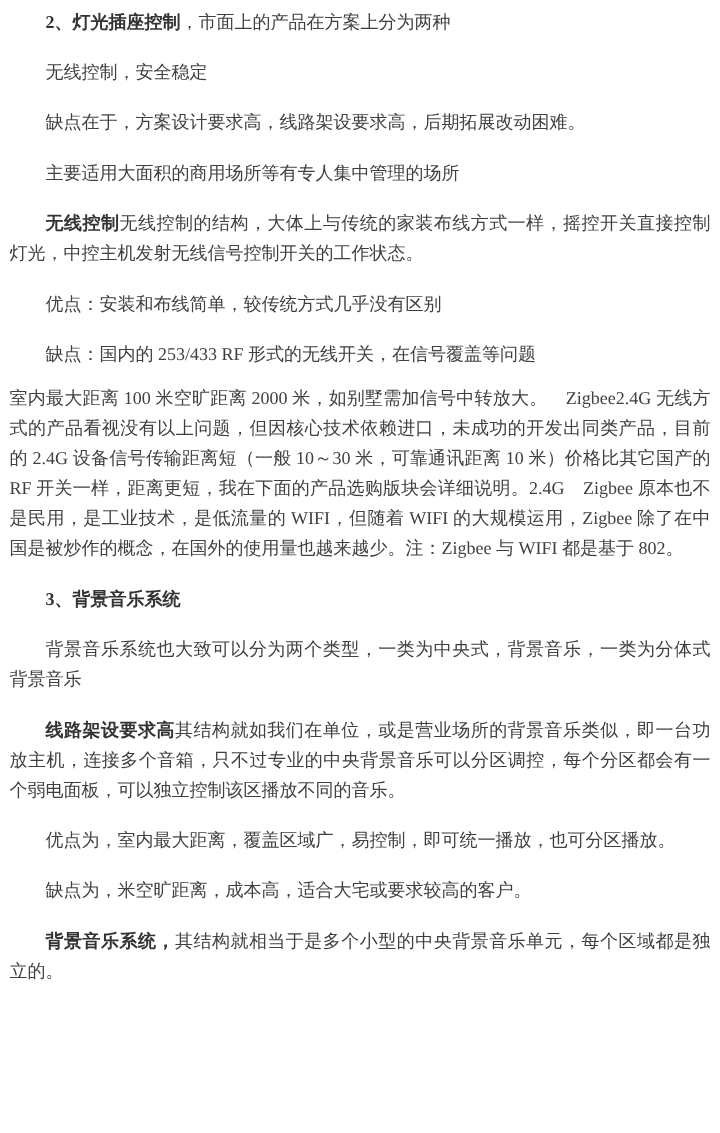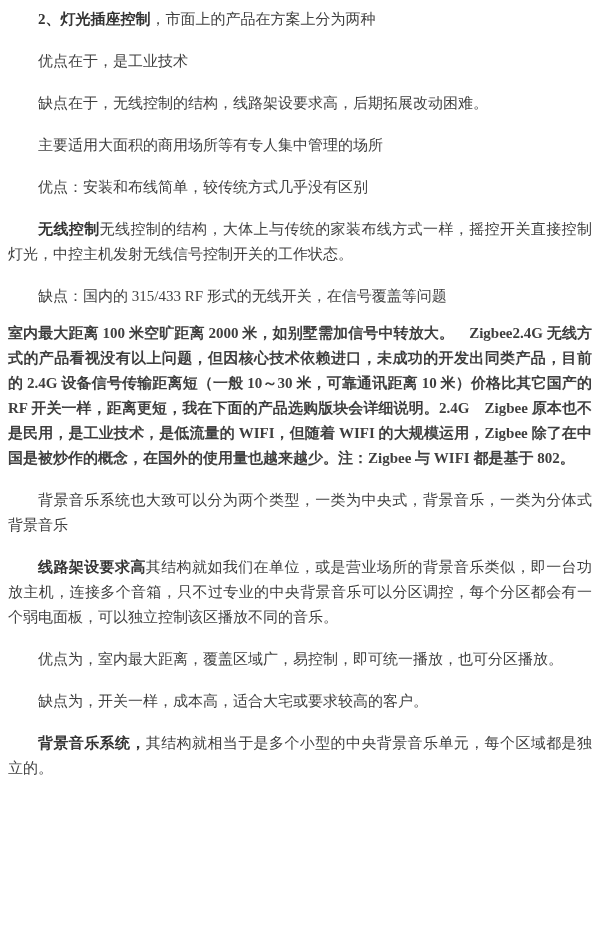--- a/index.html
+++ b/index.html
@@ -20,50 +20,51 @@
     width: 600px;
     padding: 7px 8px 10px 8px;
   }
   .para {
     margin: 0 0 17px 0;
     line-height: 25px;
     text-align: justify;
     word-break: break-word;
   }
   .para.indent { text-indent: 2em; }
-  .para.flush  { margin-top: -5px; font-weight: bold; }
+  .para.flush  { margin-top: -5px; }
   .para .lead  { font-weight: bold; color: #333333; }
 </style>
 </head>
 <body>
 
 <main class="doc">
   <div id="paragraphs">
   <p class="para indent"><b class="lead">2、灯光插座控制</b><span class="body-text">，市面上的产品在方案上分为两种</span></p>
 
 
-  <p class="para indent"><span class="body-text">优点在于，是工业技术</span></p>
+  <p class="para indent"><span class="body-text">无线控制，安全稳定</span></p>
 
-  <p class="para indent"><span class="body-text">缺点在于，无线控制的结构，线路架设要求高，后期拓展改动困难。</span></p>
+  <p class="para indent"><span class="body-text">缺点在于，方案设计要求高，线路架设要求高，后期拓展改动困难。</span></p>
 
 
   <p class="para indent"><span class="body-text">主要适用大面积的商用场所等有专人集中管理的场所</span></p>
 
+  <p class="para indent"><b class="lead">无线控制</b><span class="body-text">无线控制的结构，大体上与传统的家装布线方式一样，摇控开关直接控制灯光，中控主机发射无线信号控制开关的工作状态。</span></p>
+
   <p class="para indent"><span class="body-text">优点：安装和布线简单，较传统方式几乎没有区别</span></p>
 
-  <p class="para indent"><b class="lead">无线控制</b><span class="body-text">无线控制的结构，大体上与传统的家装布线方式一样，摇控开关直接控制灯光，中控主机发射无线信号控制开关的工作状态。</span></p>
-
-  <p class="para indent"><span class="body-text">缺点：国内的 315/433 RF 形式的无线开关，在信号覆盖等问题</span></p>
+  <p class="para indent"><span class="body-text">缺点：国内的 253/433 RF 形式的无线开关，在信号覆盖等问题</span></p>
 
   <p class="para flush"><span class="body-text">室内最大距离 100 米空旷距离 2000 米，如别墅需加信号中转放大。　Zigbee2.4G 无线方式的产品看视没有以上问题，但因核心技术依赖进口，未成功的开发出同类产品，目前的 2.4G 设备信号传输距离短（一般 10～30 米，可靠通讯距离 10 米）价格比其它国产的 RF 开关一样，距离更短，我在下面的产品选购版块会详细说明。2.4G　Zigbee 原本也不是民用，是工业技术，是低流量的 WIFI，但随着 WIFI 的大规模运用，Zigbee 除了在中国是被炒作的概念，在国外的使用量也越来越少。注：Zigbee 与 WIFI 都是基于 802。</span></p>
 
+  <p class="para indent"><b class="lead">3、背景音乐系统</b></p>
 
   <p class="para indent"><span class="body-text">背景音乐系统也大致可以分为两个类型，一类为中央式，背景音乐，一类为分体式背景音乐</span></p>
 
   <p class="para indent"><b class="lead">线路架设要求高</b><span class="body-text">其结构就如我们在单位，或是营业场所的背景音乐类似，即一台功放主机，连接多个音箱，只不过专业的中央背景音乐可以分区调控，每个分区都会有一个弱电面板，可以独立控制该区播放不同的音乐。</span></p>
 
   <p class="para indent"><span class="body-text">优点为，室内最大距离，覆盖区域广，易控制，即可统一播放，也可分区播放。</span></p>
 
-  <p class="para indent"><span class="body-text">缺点为，开关一样，成本高，适合大宅或要求较高的客户。</span></p>
+  <p class="para indent"><span class="body-text">缺点为，米空旷距离，成本高，适合大宅或要求较高的客户。</span></p>
 
   <p class="para indent"><b class="lead">背景音乐系统，</b><span class="body-text">其结构就相当于是多个小型的中央背景音乐单元，每个区域都是独立的。</span></p>
 </div>
 </main>
 
 </body></html>

